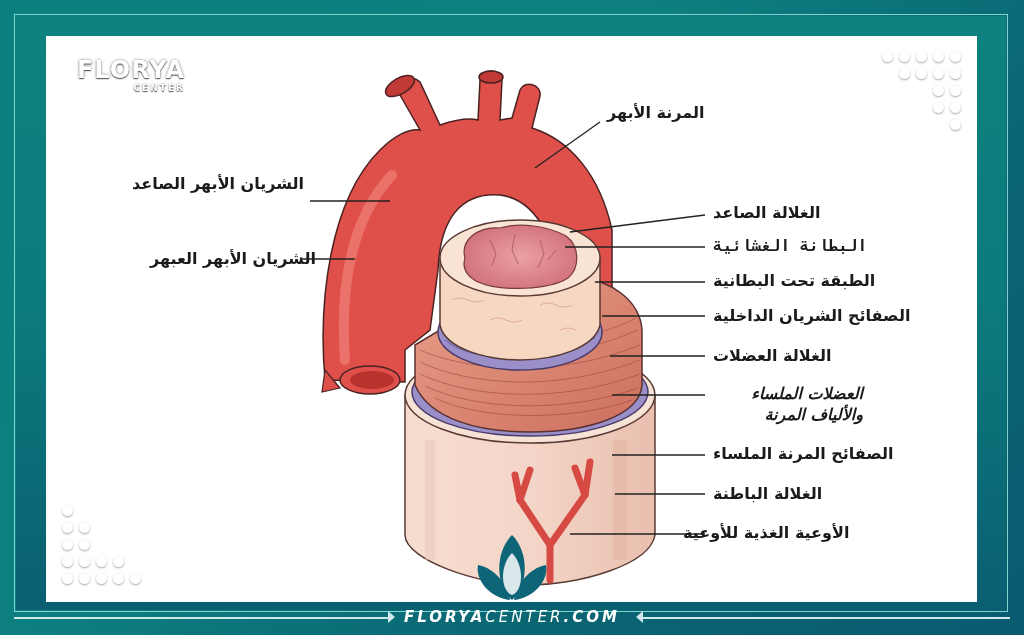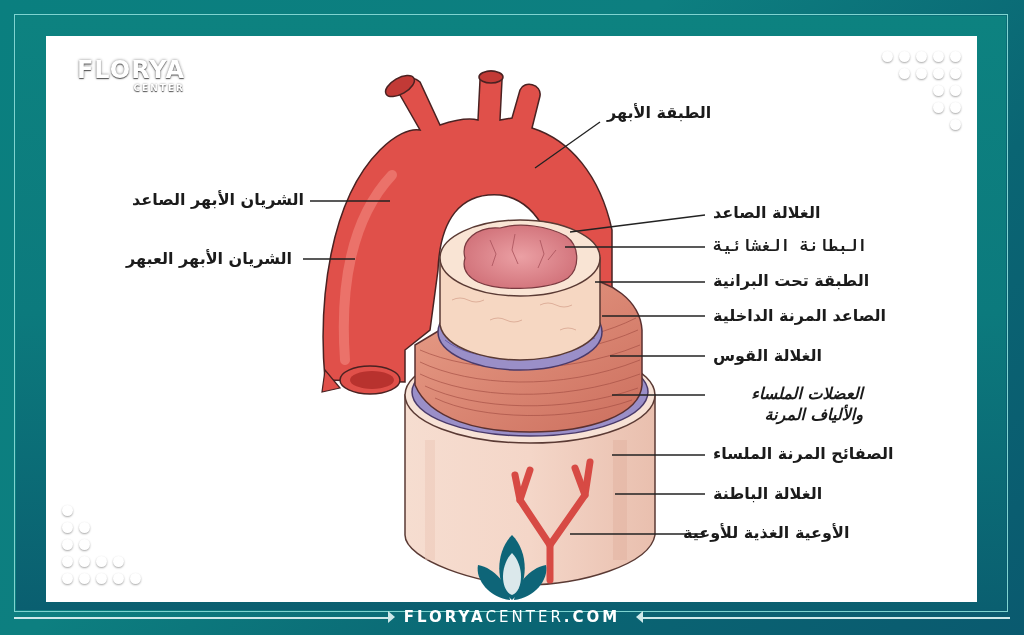--- a/index.html
+++ b/index.html
@@ -49,21 +49,21 @@
   .label {
     position: absolute; direction: rtl; text-align: right;
     font-family: "DejaVu Sans", sans-serif; font-weight: bold;
     font-size: 16px; color: #1b1b1b; white-space: nowrap;
     line-height: 20px;
   }
   .label.multi { white-space: normal; line-height: 21px; font-style: italic; }
   .footer-text {
     position: absolute; left: 0; top: 607px; width: 1024px; text-align: center;
     font-family: "DejaVu Sans", sans-serif; font-size: 15px; letter-spacing: 3px;
-    color: #ffffff; line-height: 20px;
+    color: #ffffff; line-height: 20px; font-style: italic;
   }
   .footer-text b { font-weight: bold; }
   .footer-text span.light { font-weight: normal; }
   .footer-line {
     position: absolute; height: 1.5px; background: #cfe9ea; top: 617px;
   }
   .footer-arrow {
     position: absolute; top: 611px; width: 0; height: 0;
     border-top: 6px solid transparent; border-bottom: 6px solid transparent;
   }
@@ -223,29 +223,29 @@
     <line x1="615" y1="494" x2="705" y2="494"></line>
     <line x1="570" y1="534" x2="705" y2="534"></line>
   </g>
 
   <g stroke="#222" stroke-width="1.3">
     <line x1="310" y1="201" x2="390" y2="201"></line>
     <line x1="303" y1="259" x2="355" y2="259"></line>
   </g>
 </svg>
 
-<div class="label" style="right:720px;top:190px;">الشريان الأبهر الصاعد</div>
-<div class="label" style="right:732px;top:249px;">الشريان الأبهر العبهر</div>
-
-<div class="label" style="left:607px;top:103px;">الطبقة الأبهر</div>
+<div class="label" style="right:720px;top:174px;">الشريان الأبهر الصاعد</div>
+<div class="label" style="right:708px;top:249px;">الشريان الأبهر العبهر</div>
+
+<div class="label" style="left:607px;top:103px;">المرنة الأبهر</div>
 <div class="label" style="left:713px;top:203px;">الغلالة الصاعد</div>
 <div class="label" style="left:713px;top:237px;font-family:Liberation Mono, monospace;">البطانة الغشائية</div>
-<div class="label" style="left:713px;top:271px;">الطبقة تحت البرانية</div>
-<div class="label" style="left:713px;top:306px;">الصاعد المرنة الداخلية</div>
-<div class="label" style="left:713px;top:346px;">الغلالة القوس</div>
+<div class="label" style="left:713px;top:271px;">الطبقة تحت البطانية</div>
+<div class="label" style="left:713px;top:306px;">الصفائح الشريان الداخلية</div>
+<div class="label" style="left:713px;top:346px;">الغلالة العضلات</div>
 <div class="label multi" style="left:713px;top:383px;width:150px;">العضلات الملساء والألياف المرنة</div>
 <div class="label" style="left:713px;top:444px;">الصفائح المرنة الملساء</div>
 <div class="label" style="left:713px;top:484px;">الغلالة الباطنة</div>
 <div class="label" style="left:683px;top:523px;">الأوعية الغذية للأوعية</div>
 
 <div class="footer-line" style="left:14px;width:376px;"></div>
 <div class="footer-arrow" style="left:388px;border-left:7px solid #cfe9ea;"></div>
 <div class="footer-line" style="left:642px;width:368px;"></div>
 <div class="footer-arrow" style="left:636px;border-right:7px solid #cfe9ea;"></div>
 <div class="footer-text">

